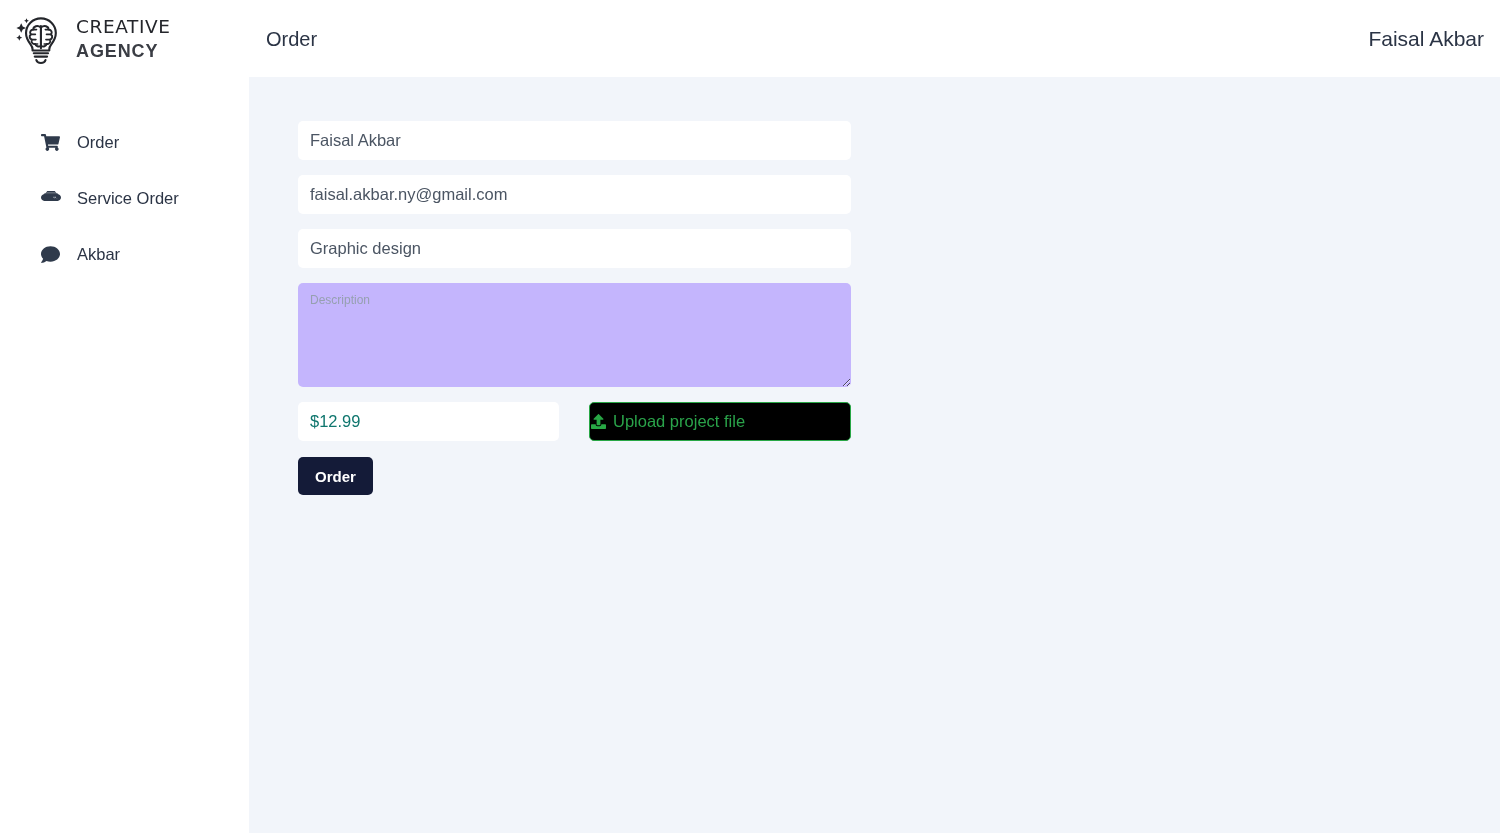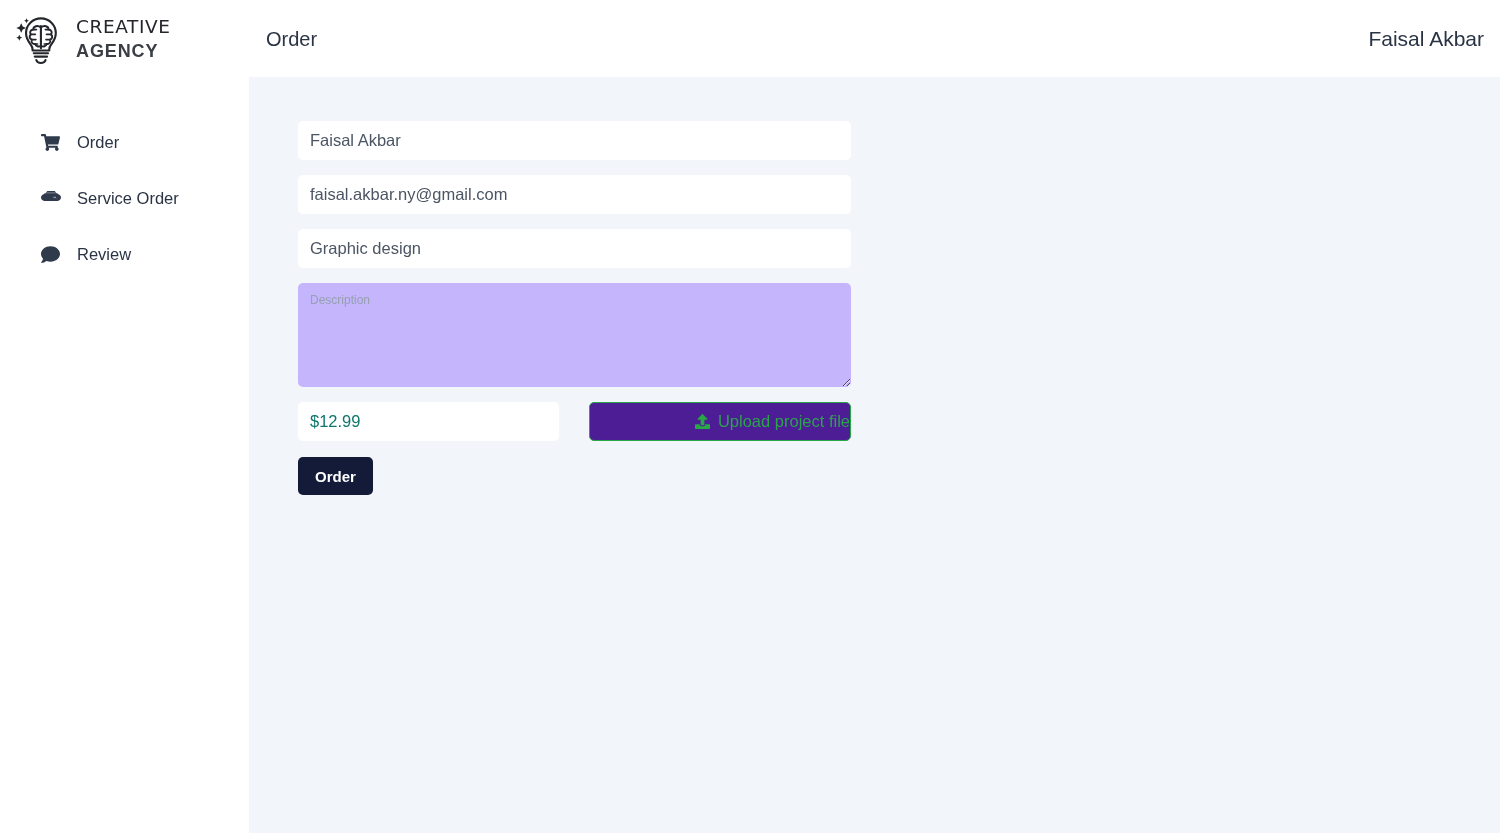--- a/index.html
+++ b/index.html
@@ -196,29 +196,29 @@
     padding: 0 12px;
     margin: 0;
     outline: none;
   }
   .price-field::placeholder { color: #96a0b0; }
 
   .upload-btn {
     width: 262px;
     height: 39px;
     box-sizing: border-box;
-    background: #4c1d95;
+    background: #000000;
     border: 1px solid #28a745;
     border-radius: 5px;
     color: #2aa34a;
     font-family: "Liberation Sans", sans-serif;
     font-size: 16.5px;
     display: inline-flex;
     align-items: center;
-    justify-content: flex-end;
+    justify-content: flex-start;
     gap: 7px;
     cursor: pointer;
     padding: 0;
   }
   .upload-icon {
     display: inline-flex;
     align-items: center;
     justify-content: center;
     width: 16px;
     height: 16px;
@@ -303,21 +303,21 @@
         </span>
         <span class="nav-label">Service Order</span>
       </a>
 
       <a class="nav-item">
         <span class="nav-icon">
           <svg viewBox="0 0 512 512" width="19" height="19" fill="currentColor">
             <path d="M256 32C114.6 32 0 125.1 0 240c0 49.6 21.4 95 57 130.7C44.5 421.1 2.7 466 2.2 466.5c-2.2 2.3-2.8 5.7-1.5 8.7S4.8 480 8 480c66.3 0 116-31.8 140.6-51.4 32.7 12.3 69 19.4 107.4 19.4 141.4 0 256-93.1 256-208S397.4 32 256 32z"></path>
           </svg>
         </span>
-        <span class="nav-label">Review</span>
+        <span class="nav-label">Akbar</span>
       </a>
 
     </nav>
   </aside>
 
   <div class="right">
 
     <header class="topbar">
       <div class="page-title">Order</div>
       <div class="user-name">Faisal Akbar</div>

